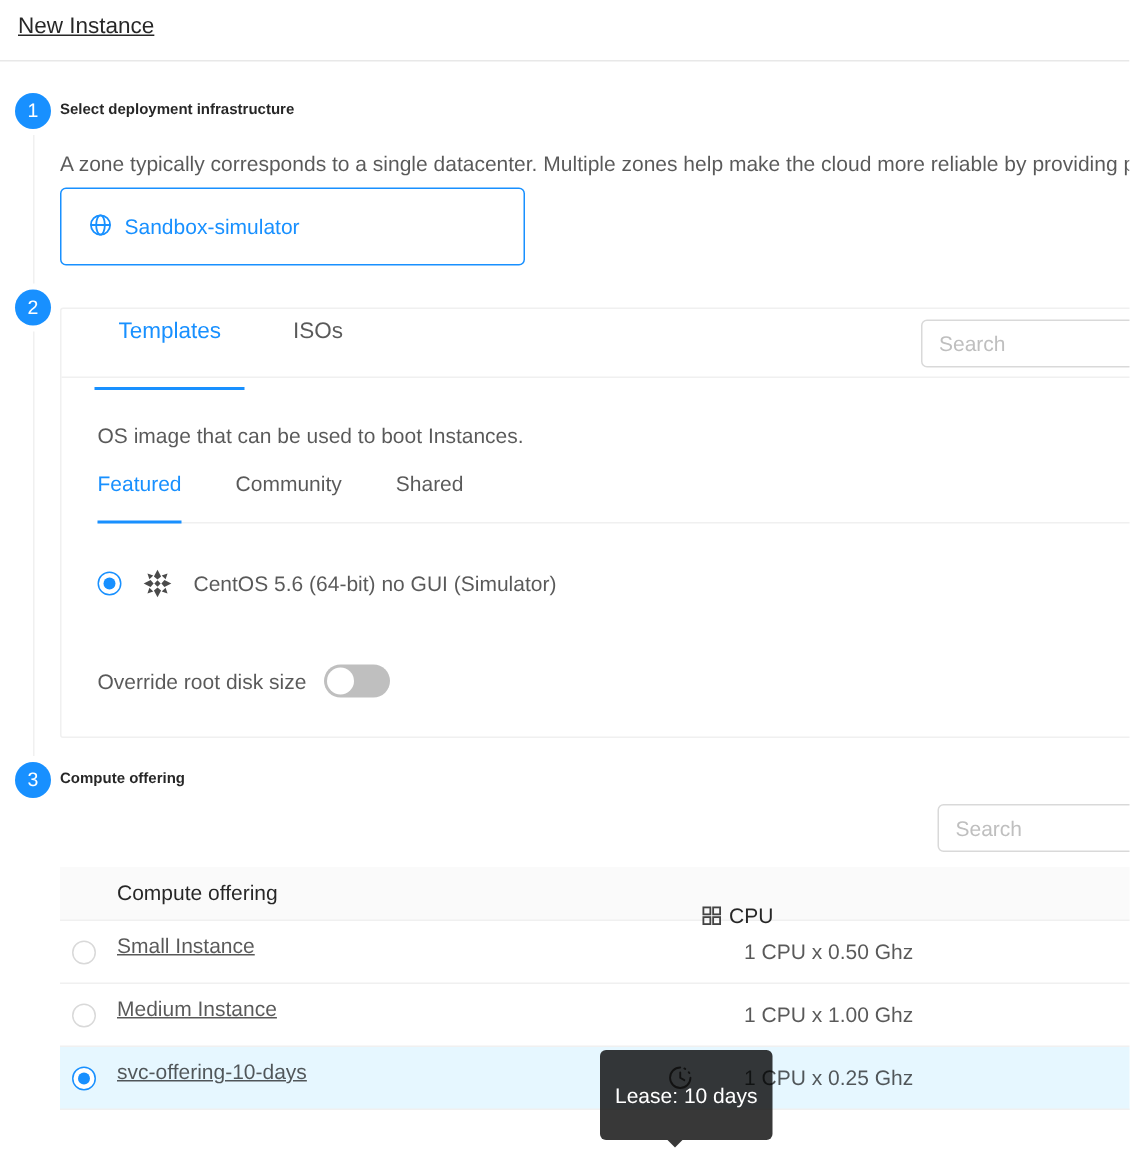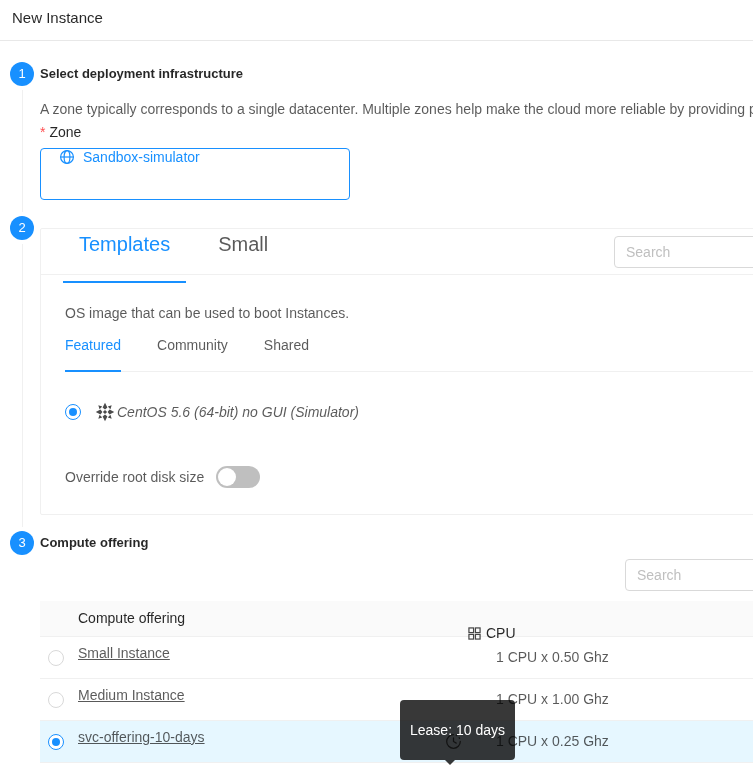--- a/index.html
+++ b/index.html
@@ -1,63 +1,63 @@
 <!DOCTYPE html>
 <html><head>
 <meta charset="utf-8">
 <style>
   * { margin:0; padding:0; box-sizing:border-box; }
   html,body { width:753px; height:774px; overflow:hidden; background:#fff;
     font-family:"Liberation Sans", sans-serif; font-size:14px; color:rgba(0,0,0,0.65); }
   .page { position:relative; width:753px; height:774px; }
 
   .page-header { height:41px; padding:9px 16px 0 12px; border-bottom:1px solid #e8e8e8;
-    font-size:15px; color:rgba(0,0,0,0.85); }
+    font-size:15px; color:rgba(0,0,0,0.85);text-decoration:underline; }
 
   .steps { padding:21px 0 0 10px; }
   .step { display:flex; }
   .step-rail { width:24px; flex:none; display:flex; flex-direction:column; align-items:center; }
   .step-circle { width:24px; height:24px; border-radius:50%; background:#1890ff; color:#fff;
     font-size:13px; line-height:24px; text-align:center; flex:none; }
   .step-line { width:1px; flex:1; background:#f0f0f0; margin:4px 0; }
   .step-content { flex:1; min-width:0; padding-left:6px; padding-bottom:16px; }
-  .step-title { font-size:13px; font-weight:bold; color:rgba(0,0,0,0.85); line-height:24px; }
+  .step-title { font-size:10px; font-weight:bold; color:rgba(0,0,0,0.85); line-height:24px; }
 
   
   .zone-desc { margin-top:13px; white-space:nowrap; overflow:hidden; line-height:20px; }
   .zone-label { margin-top:3px; line-height:20px; color:rgba(0,0,0,0.85); }
   .req { color:#ff4d4f; margin-right:4px; }
   .zone-card { margin-top:6px; width:310px; height:52px; border:1px solid #1890ff;
-    border-radius:4px; display:flex; padding-left:18px; cursor:pointer; }
+    border-radius:4px; display:flex; align-items:center; padding-left:18px; cursor:pointer; }
   .zone-card .zone-name { color:#1890ff; margin-left:8px; }
 
   
   .panel-card { margin-top:12px; width:740px; border:1px solid #f0f0f0; border-radius:2px; }
   .panel-tabs { display:flex; align-items:center; height:46px; padding:0 20px 0 22px;
     border-bottom:1px solid #f0f0f0; }
-  .tab { position:relative; padding:0 16px; height:60px; line-height:44px; font-size:20px;
+  .tab { position:relative; padding:0 16px; height:60px; line-height:44px; font-size:15px;
     margin-right:16px; cursor:pointer; color:rgba(0,0,0,0.65); }
   .tab.active { color:#1890ff; }
   .tab.active::after { content:''; position:absolute; left:0; right:0; bottom:-1px;
     height:2px; background:#1890ff; }
   .search-box { margin-left:auto; width:145px; height:32px; border:1px solid #d9d9d9;
     border-radius:4px; padding:4px 11px; font-size:14px; color:rgba(0,0,0,0.65);
     font-family:"Liberation Sans", sans-serif; outline:none; }
   .search-box::placeholder { color:#bfbfbf; }
 
   .panel-body { padding:28px 24px 18px 24px; }
   .os-desc { line-height:20px; }
   .filter-tabs { display:flex; margin-top:10px; border-bottom:1px solid #f0f0f0; }
   .ftab { position:relative; padding:4px 0 18px 0; margin-right:36px; cursor:pointer;
     color:rgba(0,0,0,0.65); }
   .ftab.active { color:#1890ff; }
   .ftab.active::after { content:''; position:absolute; left:0; right:0; bottom:-1px;
     height:2px; background:#1890ff; }
   .template-row { margin-top:30px; display:flex; align-items:center; }
-  .template-row .tname { margin-left:2px;font-style:italic; }
+  .template-row .tname { margin-left:14px; }
   .centos-icon { margin-left:14px; display:inline-flex; }
   .override-row { margin-top:44px; margin-bottom:8px; display:flex; align-items:center; }
 
   .radio { width:16px; height:16px; border-radius:50%; border:1px solid #d9d9d9;
     background:#fff; flex:none; cursor:pointer; }
   .radio.checked { border-color:#1890ff; }
   .radio.checked::after { content:''; display:block; width:8px; height:8px; margin:3px;
     border-radius:50%; background:#1890ff; }
 
   .switch { margin-left:12px; width:44px; height:22px; border-radius:11px;
@@ -98,23 +98,20 @@
   <div class="steps">
 
     <div class="step">
       <div class="step-rail">
         <div class="step-circle">1</div>
         <div class="step-line"></div>
       </div>
       <div class="step-content">
         <div class="step-title">Select deployment infrastructure</div>
         <div class="zone-desc">A zone typically corresponds to a single datacenter. Multiple zones help make the cloud more reliable by providing physical isolation and redundancy.</div>
-        <div class="zone-label">
-          <span class="req">*</span><span>Zone</span>
-        </div>
         <div class="zone-card">
           <span class="zone-icon">
             <svg width="16" height="16" viewBox="0 0 16 16" fill="none" stroke="#1890ff" stroke-width="1.2">
               <circle cx="8" cy="8" r="6.4"></circle>
                 <ellipse cx="8" cy="8" rx="2.9" ry="6.4"></ellipse>
                 <path d="M1.6 8h12.8"></path>
             </svg>
           </span>
           <span class="zone-name">Sandbox-simulator</span>
         </div>
@@ -124,21 +121,21 @@
     <div class="step">
       <div class="step-rail">
         <div class="step-circle">2</div>
         <div class="step-line"></div>
       </div>
       <div class="step-content">
 
         <div class="panel-card">
           <div class="panel-tabs">
             <div class="tab active">Templates</div>
-            <div class="tab">Small</div>
+            <div class="tab">ISOs</div>
             <input class="search-box" type="text" placeholder="Search" style="">
           </div>
 
           <div class="panel-body">
             <div class="os-desc">OS image that can be used to boot Instances.</div>
 
             <div class="filter-tabs">
               <div class="ftab active">Featured</div>
               <div class="ftab">Community</div>
               <div class="ftab">Shared</div>

